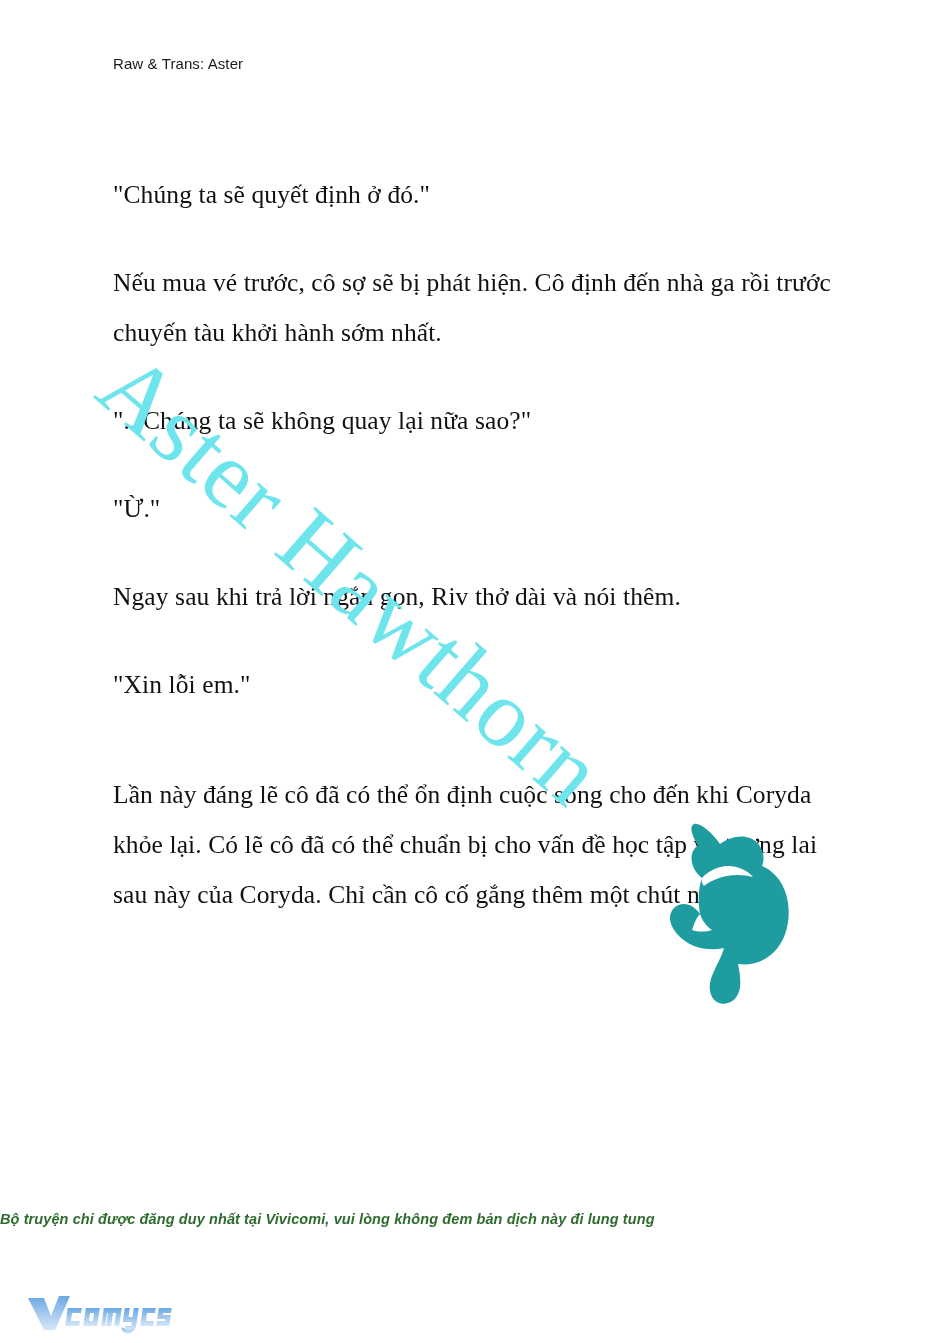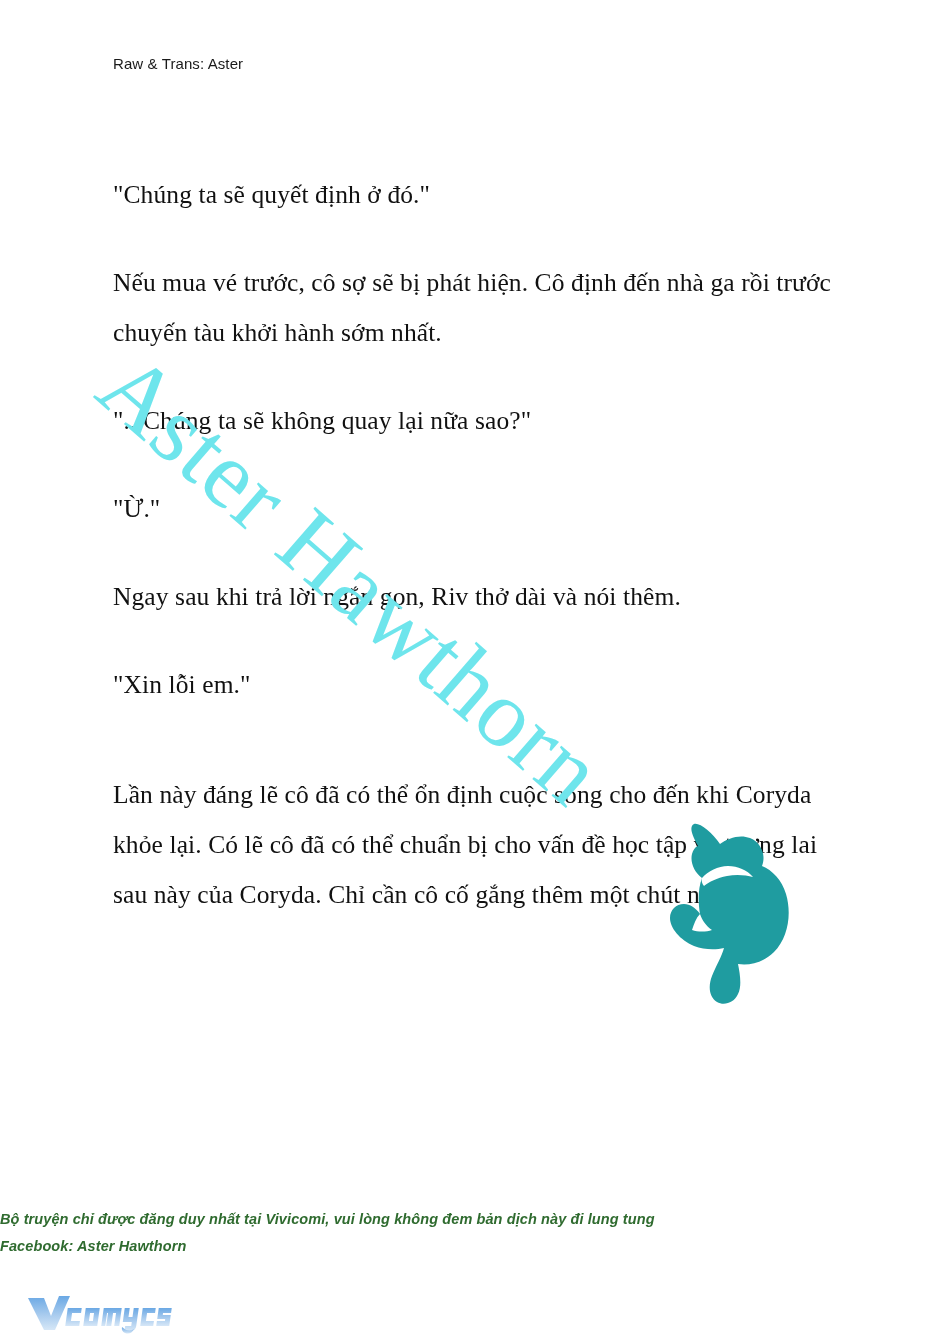--- a/index.html
+++ b/index.html
@@ -169,21 +169,20 @@
         M 54 92
         C 56 98, 60 104, 66 108
         C 60 110, 52 110, 46 108
         C 48 102, 50 96, 54 92
         Z"></path>
     </svg>
   </div>
 
   <div class="footer-note">
     <div>Bộ truyện chỉ được đăng duy nhất tại Vivicomi, vui lòng không đem bản dịch này đi lung tung</div>
-    <div>Facebook: Aster Hawthorn</div>
   </div>
 
   <div class="logo">
     <svg viewBox="0 0 150 44" width="150" height="44" aria-hidden="true">
       <defs>
         <linearGradient id="lg" x1="0" y1="0" x2="0" y2="1">
           <stop offset="0%" stop-color="#6aa8e4"></stop>
           <stop offset="55%" stop-color="#a8cbee"></stop>
           <stop offset="100%" stop-color="#d6e7f7"></stop>
         </linearGradient>

